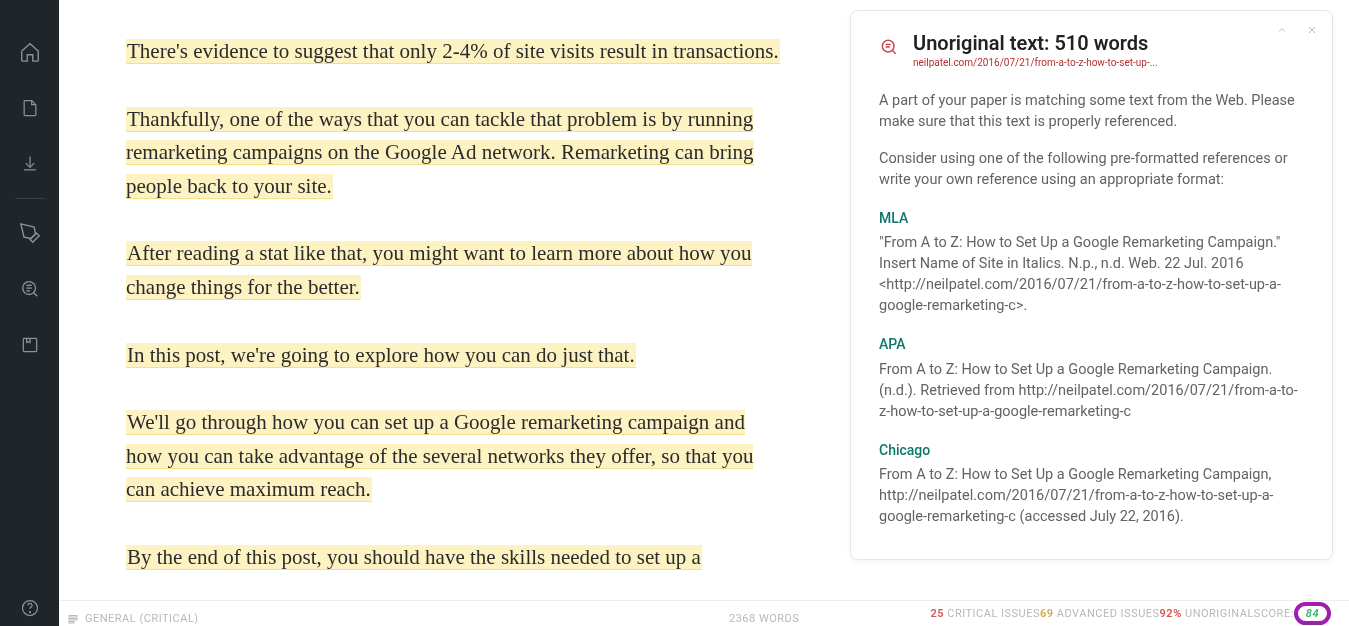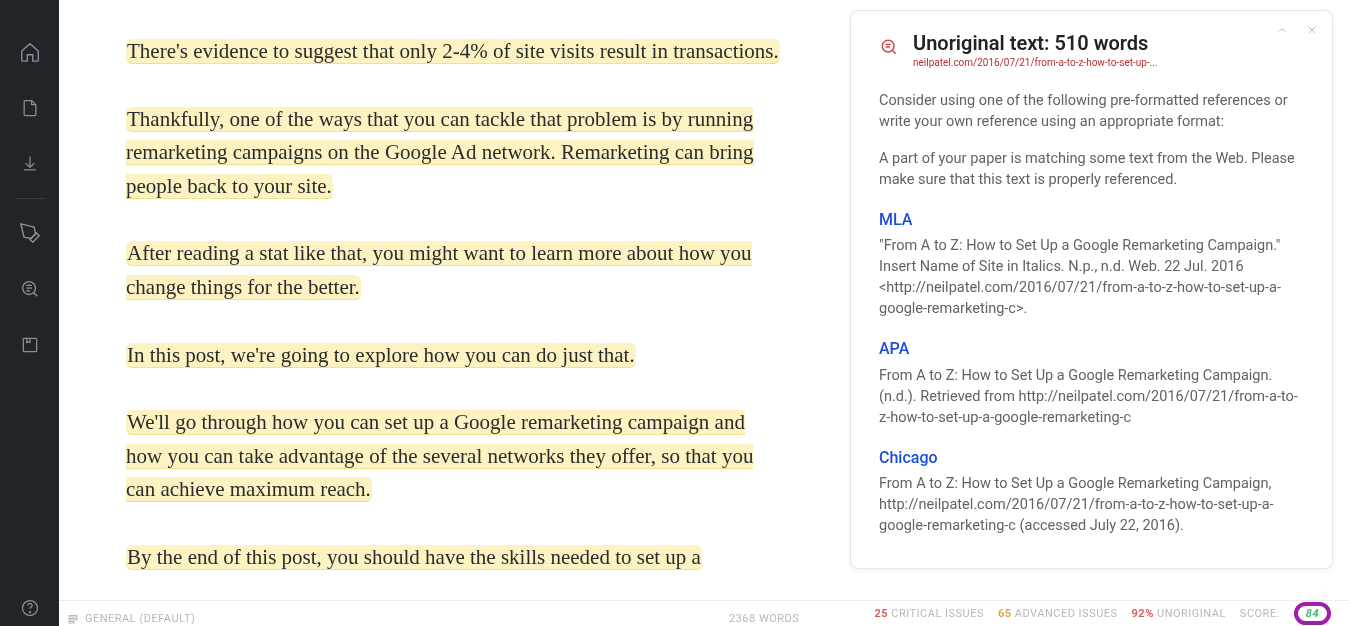--- a/index.html
+++ b/index.html
@@ -6,38 +6,38 @@
 body { font-family: Georgia, 'Times New Roman', serif; background:#fff; color:#333; overflow:hidden; width:1349px; height:626px; position:relative; }
 
 .sidebar { position:absolute; left:0; top:0; width:59px; height:626px; background:#202529; display:flex; flex-direction:column; align-items:center; padding-top:40px; }
 .sidebar .nav-group { display:flex; flex-direction:column; gap:32px; align-items:center; }
 .sidebar .divider { width:30px; height:1px; background:#3a3f44; margin:22px 0; }
 .sidebar .icon-btn { width:24px; height:24px; color:#8a9199; cursor:pointer; display:flex; align-items:center; justify-content:center; }
 .sidebar .help { position:absolute; bottom:6px; left:50%; transform:translateX(-50%); }
 
 .editor { position:absolute; left:59px; top:0; width:790px; height:600px; padding:35px 0 0 67px; overflow:hidden; }
 .editor p { font-size:21px; line-height:1.6; color:#2b2b2b; margin-bottom:34px; max-width:660px; }
-.editor p span.hl { background:#fdf3c2; padding:0 1px; border-bottom:1px solid #f1e28f;border-radius:6px; }
+.editor p span.hl { background:#fdf3c2; padding:0 1px; border-bottom:1px solid #f1e28f; }
 
 .panel { position:absolute; right:16px; top:10px; width:483px; background:#fff; border:1px solid #e6e6e6; border-radius:8px; box-shadow:0 2px 6px rgba(0,0,0,0.05); padding:20px 28px 28px 28px; font-family:-apple-system,BlinkMacSystemFont,'Segoe UI',Roboto,Arial,sans-serif; }
 .panel-controls { position:absolute; top:12px; right:14px; display:flex; gap:18px; }
 .panel-controls span { color:#bbb; cursor:pointer; font-size:14px; }
 .panel-header { display:flex; align-items:flex-start; gap:14px; }
 .panel-header svg { flex:0 0 20px; margin-top:6px; }
 .panel-title { font-size:20px; font-weight:600; color:#222; }
 .panel-link { color:#b52f2e; font-size:10px; margin-top:2px; display:block; text-decoration:none; }
 .panel-body { margin-top:22px; font-size:14.5px; color:#636363; line-height:1.45; }
 .panel-body p { margin-bottom:16px; color:#636363; }
-.ref-label { font-weight:500; color:#1d4ed8; margin:18px 0 4px 0; font-size:16px; }
+.ref-label { font-weight:500; color:#0f766e; margin:18px 0 4px 0; font-size:14px; }
 .ref-text { color:#636363; font-size:14.5px; line-height:1.45; margin-bottom:4px; word-break:break-word; }
 
 .footer { position:absolute; left:59px; bottom:0; width:1290px; height:26px; border-top:1px solid #eee; font-family:-apple-system,BlinkMacSystemFont,'Segoe UI',Roboto,Arial,sans-serif; font-size:11px; letter-spacing:0.5px; color:#aaa; display:flex; align-items:flex-end; padding:0 18px 1px 8px; overflow:hidden; }
 .footer .left { display:flex; align-items:center; gap:6px; }
 .footer .words { position:absolute; left:670px; color:#b8b8b8; }
-.footer .right { margin-left:auto; display:flex; align-items:center; gap:14px; }
+.footer .right { margin-left:auto; display:flex; align-items:center; }
 .footer .crit-n { color:#d9544f; font-weight:600; }
 .footer .adv-n { color:#d9a441; font-weight:600; }
 .footer .unorig-n { color:#d9544f; font-weight:600; }
 .footer .score-badge { border:4px solid #a21caf; border-radius:12px; padding:1px 8px; color:#3fb56e; font-weight:600;font-style:italic; }
 .footer .lbl { color:#b8b8b8; }
 </style>
 </head>
 <body>
 
 <div class="sidebar">
@@ -121,41 +121,41 @@
         <circle cx="11" cy="11" r="7"></circle>
         <path d="M20 20l-4-4"></path>
         <path d="M8 9h6M8 12h5"></path>
       </svg>
     <div>
       <div class="panel-title">Unoriginal text: 510 words</div>
       <a href="#" class="panel-link">neilpatel.com/2016/07/21/from-a-to-z-how-to-set-up-...</a>
     </div>
   </div>
   <div class="panel-body">
+    <p>A part of your paper is matching some text from the Web. Please make sure that this text is properly referenced.</p>
     <p>Consider using one of the following pre-formatted references or write your own reference using an appropriate format:</p>
-    <p>A part of your paper is matching some text from the Web. Please make sure that this text is properly referenced.</p>
     <div class="ref-label">MLA</div>
     <div class="ref-text">"From A to Z: How to Set Up a Google Remarketing Campaign." Insert Name of Site in Italics. N.p., n.d. Web. 22 Jul. 2016 &lt;http://neilpatel.com/2016/07/21/from-a-to-z-how-to-set-up-a-google-remarketing-c&gt;.</div>
     <div class="ref-label">APA</div>
     <div class="ref-text">From A to Z: How to Set Up a Google Remarketing Campaign. (n.d.). Retrieved from http://neilpatel.com/2016/07/21/from-a-to-z-how-to-set-up-a-google-remarketing-c</div>
     <div class="ref-label">Chicago</div>
     <div class="ref-text">From A to Z: How to Set Up a Google Remarketing Campaign, http://neilpatel.com/2016/07/21/from-a-to-z-how-to-set-up-a-google-remarketing-c (accessed July 22, 2016).</div>
   </div>
 </div>
 
 <div class="footer">
   <div class="left">
     <svg width="12" height="12" viewBox="0 0 24 24" fill="none" stroke="#bbb" stroke-width="2">
         <rect x="4" y="5" width="16" height="3"></rect>
         <rect x="4" y="11" width="16" height="3"></rect>
         <rect x="4" y="17" width="10" height="3"></rect>
       </svg>
-    <span class="lbl">GENERAL (DEFAULT)</span>
+    <span class="lbl">GENERAL (CRITICAL)</span>
   </div>
   <div class="words">2368 WORDS</div>
   <div class="right">
     <span><span class="crit-n">25</span> <span class="lbl">CRITICAL ISSUES</span></span>
-    <span><span class="adv-n">65</span> <span class="lbl">ADVANCED ISSUES</span></span>
+    <span><span class="adv-n">69</span> <span class="lbl">ADVANCED ISSUES</span></span>
     <span><span class="unorig-n">92%</span> <span class="lbl">UNORIGINAL</span></span>
     <span class="lbl">SCORE:</span>
     <span class="score-badge">84</span>
   </div>
 </div>
 
 </body></html>

